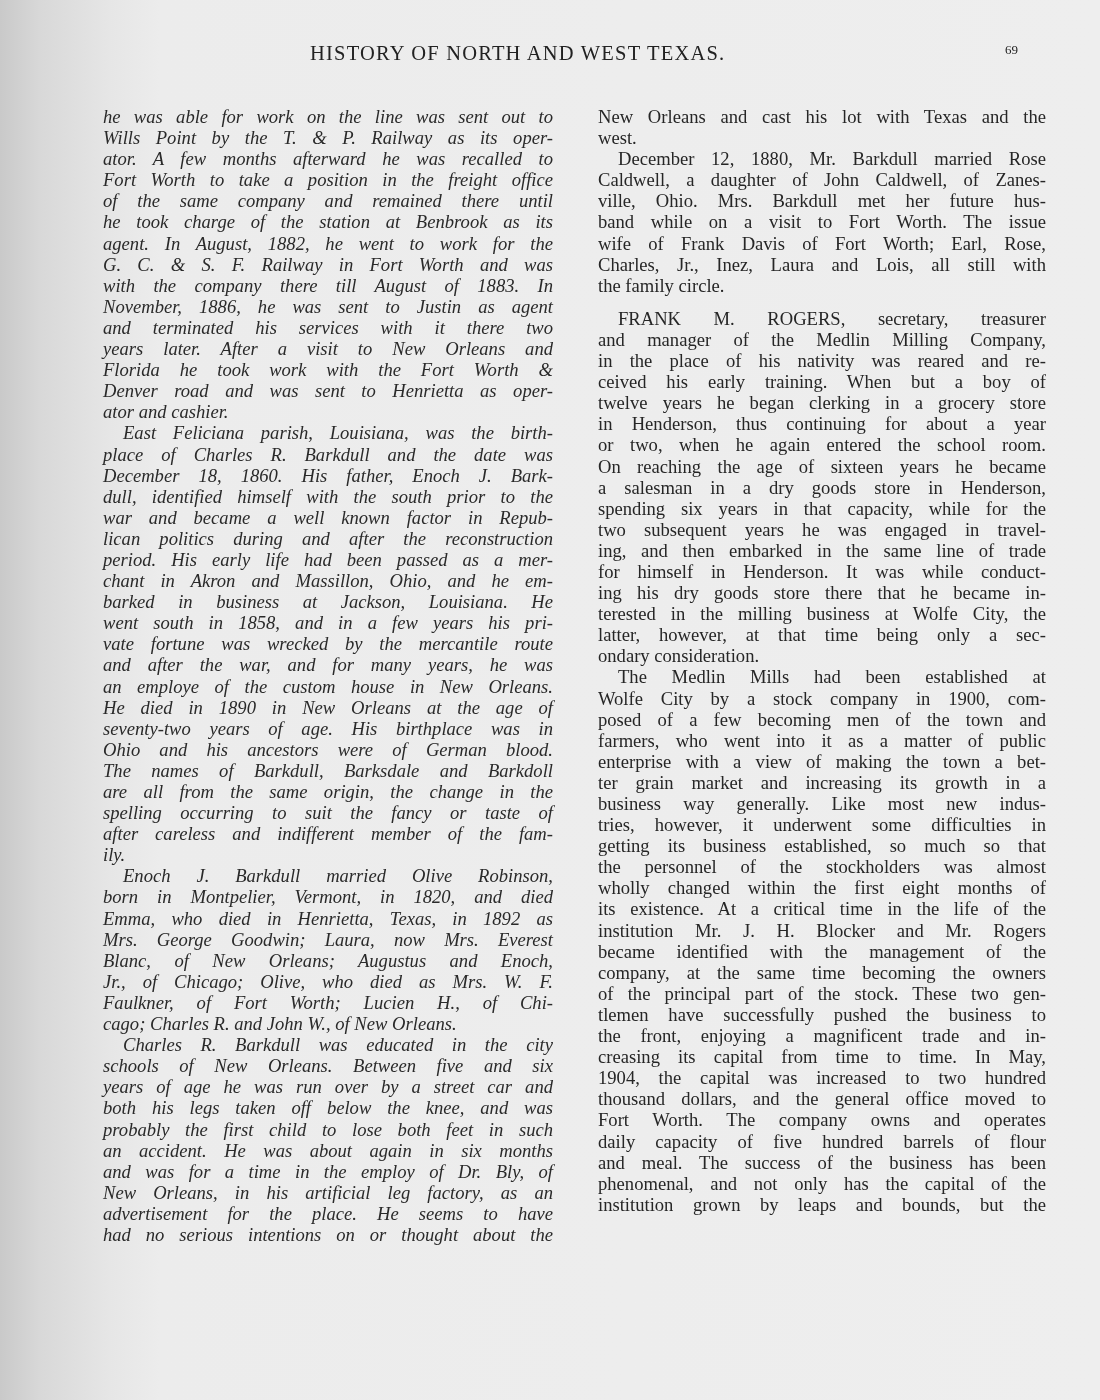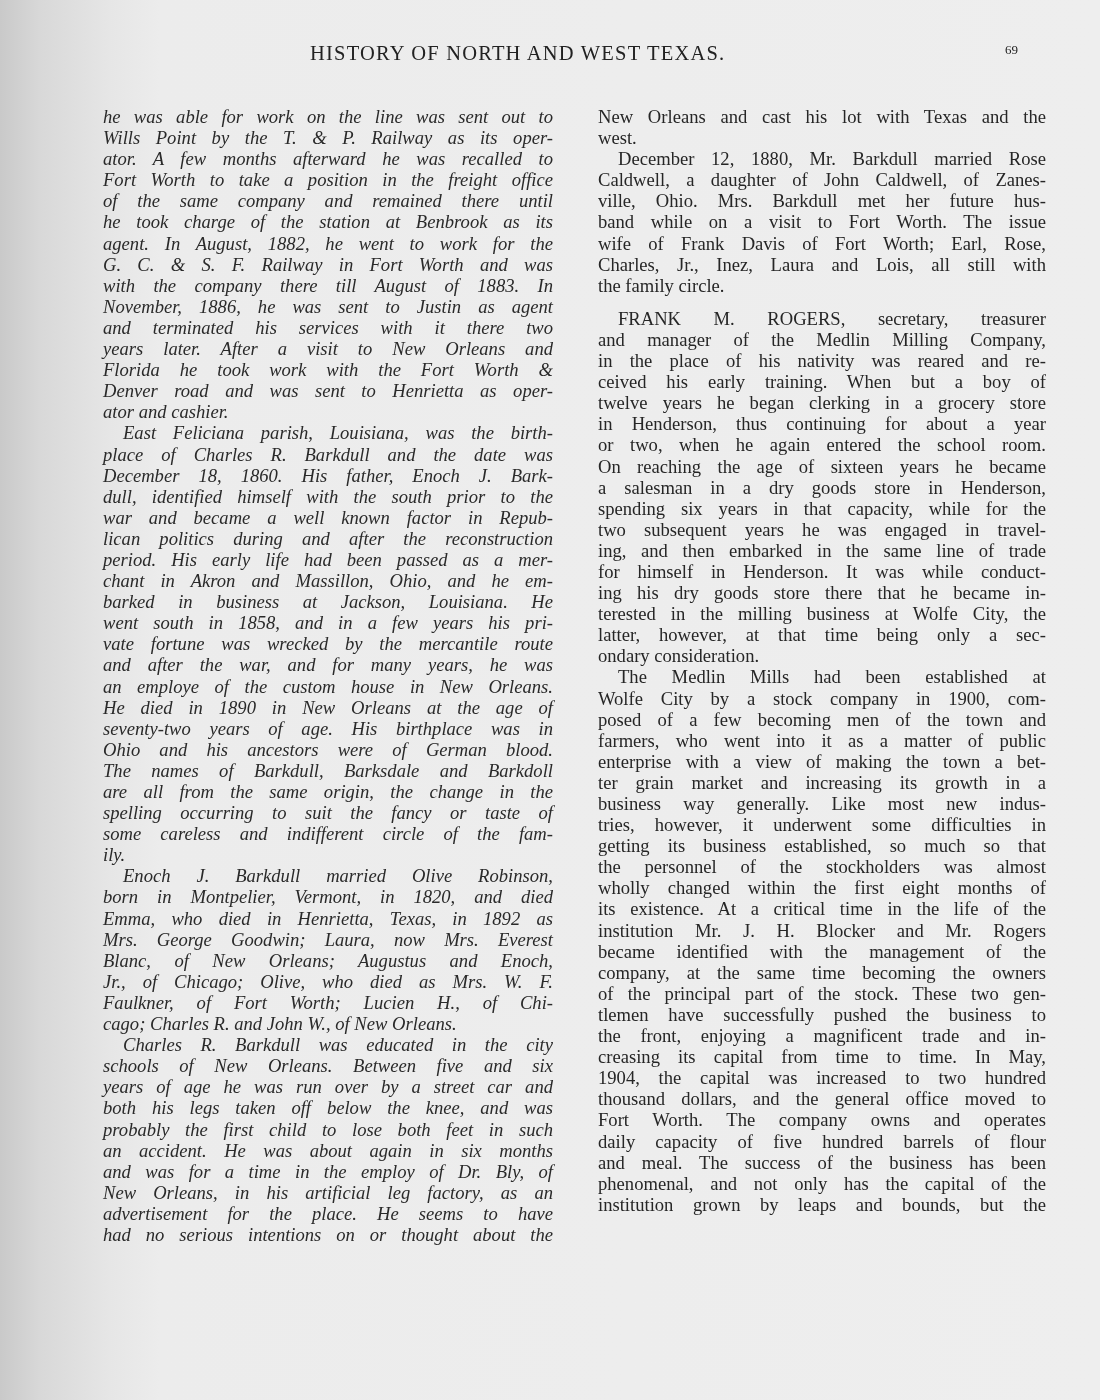--- a/index.html
+++ b/index.html
@@ -83,21 +83,21 @@
         <span class="line">went south in 1858, and in a few years his pri-</span>
         <span class="line">vate fortune was wrecked by the mercantile route</span>
         <span class="line">and after the war, and for many years, he was</span>
         <span class="line">an employe of the custom house in New Orleans.</span>
         <span class="line">He died in 1890 in New Orleans at the age of</span>
         <span class="line">seventy-two years of age. His birthplace was in</span>
         <span class="line">Ohio and his ancestors were of German blood.</span>
         <span class="line">The names of Barkdull, Barksdale and Barkdoll</span>
         <span class="line">are all from the same origin, the change in the</span>
         <span class="line">spelling occurring to suit the fancy or taste of</span>
-        <span class="line">some careless and indifferent circle of the fam-</span>
+        <span class="line">after careless and indifferent member of the fam-</span>
         <span class="line last">ily.</span>
       </div>
       <div class="paragraph">
         <span class="line indent">Enoch J. Barkdull married Olive Robinson,</span>
         <span class="line">born in Montpelier, Vermont, in 1820, and died</span>
         <span class="line">Emma, who died in Henrietta, Texas, in 1892 as</span>
         <span class="line">Mrs. George Goodwin; Laura, now Mrs. Everest</span>
         <span class="line">Blanc, of New Orleans; Augustus and Enoch,</span>
         <span class="line">Jr., of Chicago; Olive, who died as Mrs. W. F.</span>
         <span class="line">Faulkner, of Fort Worth; Lucien H., of Chi-</span>

